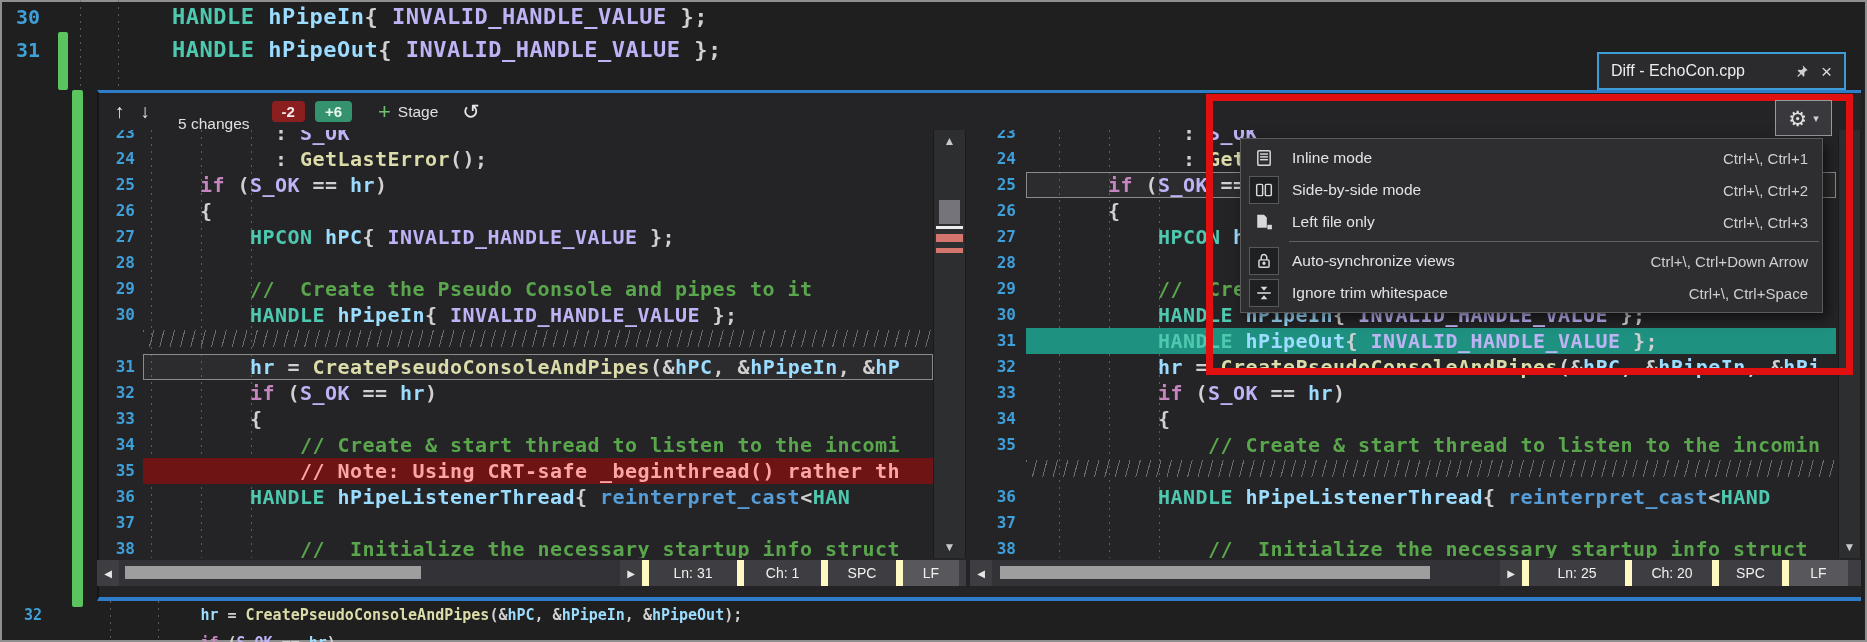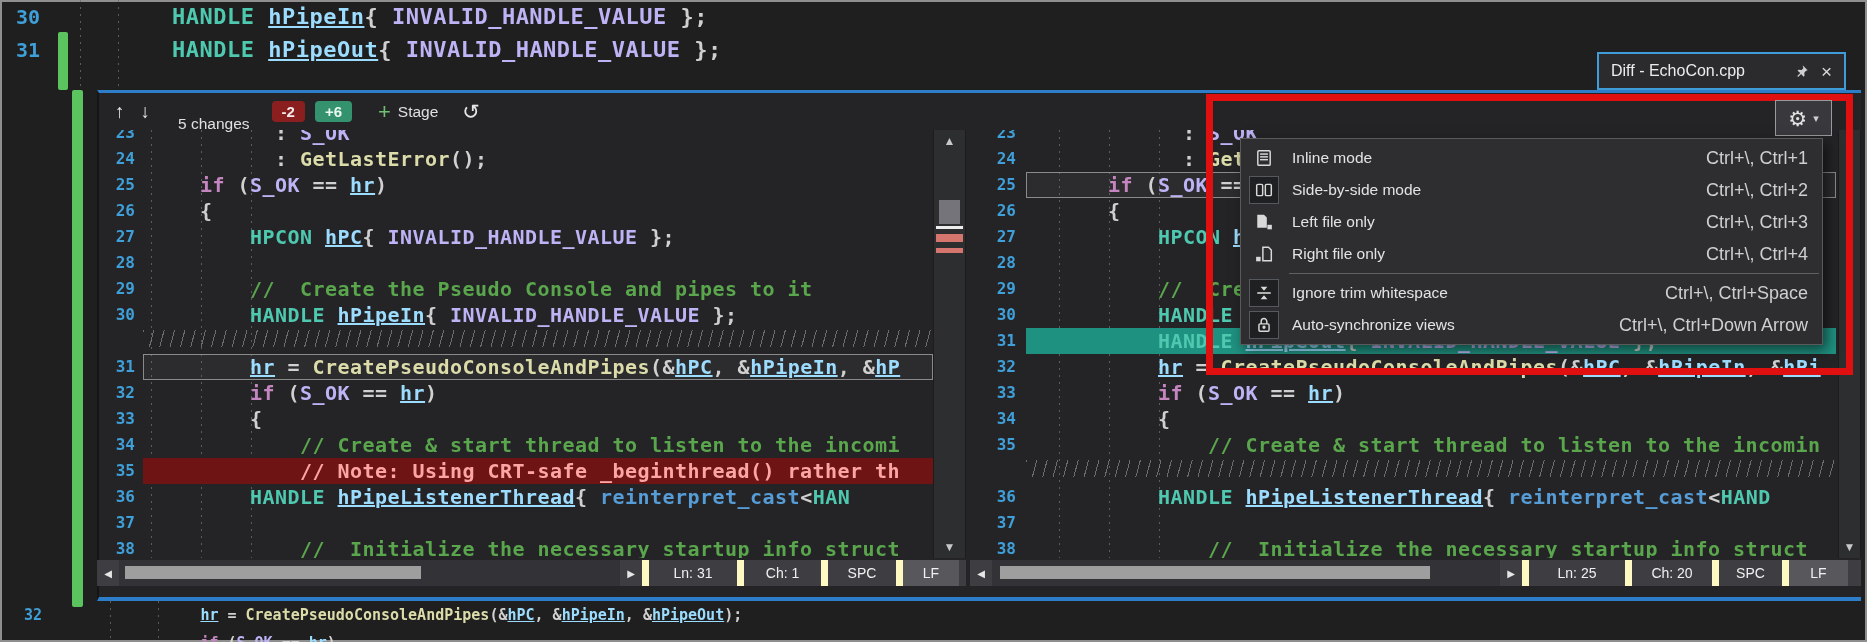--- a/index.html
+++ b/index.html
@@ -47,21 +47,21 @@
   .pane-left .gut{width:46px;padding-right:8px;}
   .pane-right .gut{width:56px;padding-right:10px;}
   .crow .line{flex:1;white-space:pre;font:600 20px "DejaVu Sans Mono",monospace;letter-spacing:.46px;line-height:26px;color:#d0d0d0;position:relative;overflow:hidden;}
   .pane-left .line{padding-left:7px;}
   .pane-right .line{padding-left:32px;}
   .line--current{outline:1px solid #8a8a8a;outline-offset:-1px;background:rgba(140,140,140,.08);}
   .line--del{background:#6e1414;}
   .line--add{background:#1f9180;}
   .crow-gap .line::before{content:"";position:absolute;left:0;right:0;top:2px;height:17px;
       background:repeating-linear-gradient(105deg,rgba(175,180,185,.5) 0 1px,transparent 1px 10px);}
-  .tk-p{color:#d0d0d0;} .tk-k{color:#c586c0;} .tk-t{color:#4ec9b0;} .tk-v{color:#9cdcfe;text-decoration:underline;}
+  .tk-p{color:#d0d0d0;} .tk-k{color:#c586c0;} .tk-t{color:#4ec9b0;} .tk-v{color:#9cdcfe;}
   .tk-m{color:#bdb3f5;} .tk-f{color:#dcdcaa;text-align:right;} .tk-c{color:#5aa64c;} .tk-cd{color:#fca5a5;} .tk-kb{color:#569cd6;}
   
   .vscroll{position:absolute;top:130px;height:428px;background:#2c2e30;border-left:1px solid #1c1c1c;border-right:1px solid #1c1c1c;box-sizing:border-box;}
   .vs-left{left:933px;width:33px;} .vs-right{left:1838px;width:23px;}
   .vs-arrow{position:absolute;left:0;right:0;text-align:center;color:#c8c8c8;font-size:12px;}
   .vs-thumb{position:absolute;left:5px;right:5px;top:70px;height:24px;background:#74747a;}
   .vs-mark{position:absolute;left:2px;right:2px;}
   
   .hbar{position:absolute;top:560px;height:26px;background:#3d3d42;color:#f0f0f0;font-size:14px;display:flex;align-items:center;}
   .hb-left{left:97px;width:869px;} .hb-right{left:970px;width:891px;}
@@ -70,21 +70,21 @@
   .hthumb{position:absolute;top:6px;height:13px;background:#9e9e9e;}
   .hseg{display:flex;align-items:center;justify-content:center;height:100%;border-left:7px solid #fef9c3;flex:none;box-sizing:border-box;}
   .hseg-lf{background:#57575c;}
   
   .menu{position:absolute;left:1240px;top:138px;width:583px;background:#2e2e31;border:1px solid #5a5a5a;
         box-shadow:4px 5px 12px rgba(0,0,0,.55);z-index:30;padding:3px 0;box-sizing:border-box;}
   .mitem{height:32px;display:flex;align-items:center;padding:0 14px 0 9px;}
   .micon{width:28px;height:26px;display:flex;align-items:center;justify-content:center;margin-right:14px;flex:none;}
   .micon.checked{background:#1f2022;outline:1px solid #55585c;}
   .mlabel{font-size:15.5px;color:#e3e3e3;flex:1;white-space:nowrap;}
-  .mshort{font-size:18px;color:#cfcfcf;white-space:nowrap;}
+  .mshort{font-size:15px;color:#cfcfcf;white-space:nowrap;}
   .msep{height:1px;background:#606060;margin:3px 3px 3px 48px;}
   
   .red-rect{position:absolute;left:1206px;top:94px;width:647px;height:281px;border:7px solid #e01010;box-sizing:border-box;z-index:20;pointer-events:none;}
 </style>
 </head>
 <body>
 
 <div class="frame">
 
   <section class="outer-top" id="outerTop">
@@ -345,53 +345,43 @@
       <div class="mitem">
         <span class="micon">
           <svg width="18" height="18" viewBox="0 0 16 16">
             <path d="M2 1.5h6l2.5 2.5v9H2z" fill="#d9d9d9"></path>
             <rect x="11" y="10.5" width="4" height="4" fill="#d9d9d9"></rect>
           </svg>
         </span>
         <span class="mlabel">Left file only</span>
         <span class="mshort">Ctrl+\, Ctrl+3</span>
       </div>
-      <div class="mitem">
-        <span class="micon">
-          <svg width="18" height="18" viewBox="0 0 16 16">
-            <rect x="1" y="10.5" width="4" height="4" fill="#d9d9d9"></rect>
-            <path d="M7 2h5l2.5 2.5V14H7z" fill="none" stroke="#d9d9d9" stroke-width="1.3"></path>
-          </svg>
-        </span>
-        <span class="mlabel">Right file only</span>
-        <span class="mshort">Ctrl+\, Ctrl+4</span>
-      </div>
       <div class="msep"></div>
+      <div class="mitem">
+        <span class="micon checked">
+          <svg width="18" height="18" viewBox="0 0 16 16" fill="none" stroke="#d9d9d9" stroke-width="1.3">
+            <rect x="3.5" y="7" width="9" height="6.5" rx="1"></rect>
+            <path d="M5.5 7V4.8a2.5 2.5 0 0 1 5 0V7"></path>
+            <circle cx="8" cy="10" r="0.8" fill="#d9d9d9"></circle>
+          </svg>
+        </span>
+        <span class="mlabel">Auto-synchronize views</span>
+        <span class="mshort">Ctrl+\, Ctrl+Down Arrow</span>
+      </div>
       <div class="mitem">
         <span class="micon checked">
           <svg width="18" height="18" viewBox="0 0 16 16">
             <line x1="2" y1="8" x2="14" y2="8" stroke="#d9d9d9" stroke-width="1.4"></line>
             <path d="M5 2.5h6L8 6z" fill="#d9d9d9"></path>
             <path d="M5 13.5h6L8 10z" fill="#d9d9d9"></path>
           </svg>
         </span>
         <span class="mlabel">Ignore trim whitespace</span>
         <span class="mshort">Ctrl+\, Ctrl+Space</span>
       </div>
-      <div class="mitem">
-        <span class="micon checked">
-          <svg width="18" height="18" viewBox="0 0 16 16" fill="none" stroke="#d9d9d9" stroke-width="1.3">
-            <rect x="3.5" y="7" width="9" height="6.5" rx="1"></rect>
-            <path d="M5.5 7V4.8a2.5 2.5 0 0 1 5 0V7"></path>
-            <circle cx="8" cy="10" r="0.8" fill="#d9d9d9"></circle>
-          </svg>
-        </span>
-        <span class="mlabel">Auto-synchronize views</span>
-        <span class="mshort">Ctrl+\, Ctrl+Down Arrow</span>
-      </div>
     </nav>
 
   <section class="outer-bottom" id="outerBottom">
       <div class="orow-b">
         <span class="gut">32</span>
         <span class="line"><span class="tk-p">            </span><span class="tk-v">hr</span><span class="tk-p"> = </span><span class="tk-f">CreatePseudoConsoleAndPipes</span><span class="tk-p">(&amp;</span><span class="tk-v">hPC</span><span class="tk-p">, &amp;</span><span class="tk-v">hPipeIn</span><span class="tk-p">, &amp;</span><span class="tk-v">hPipeOut</span><span class="tk-p">);</span></span>
       </div>
       <div class="orow-b">
         <span class="gut"></span>
         <span class="line"><span class="tk-p">            </span><span class="tk-k">if</span><span class="tk-p"> (</span><span class="tk-m">S_OK</span><span class="tk-p"> == </span><span class="tk-v">hr</span><span class="tk-p">)</span></span>

